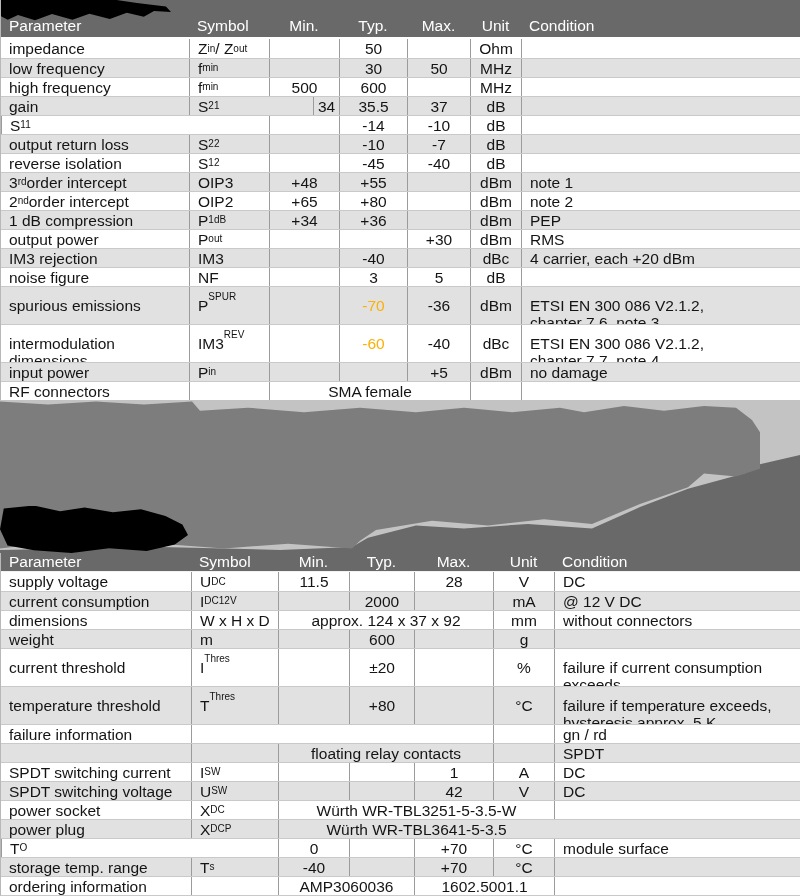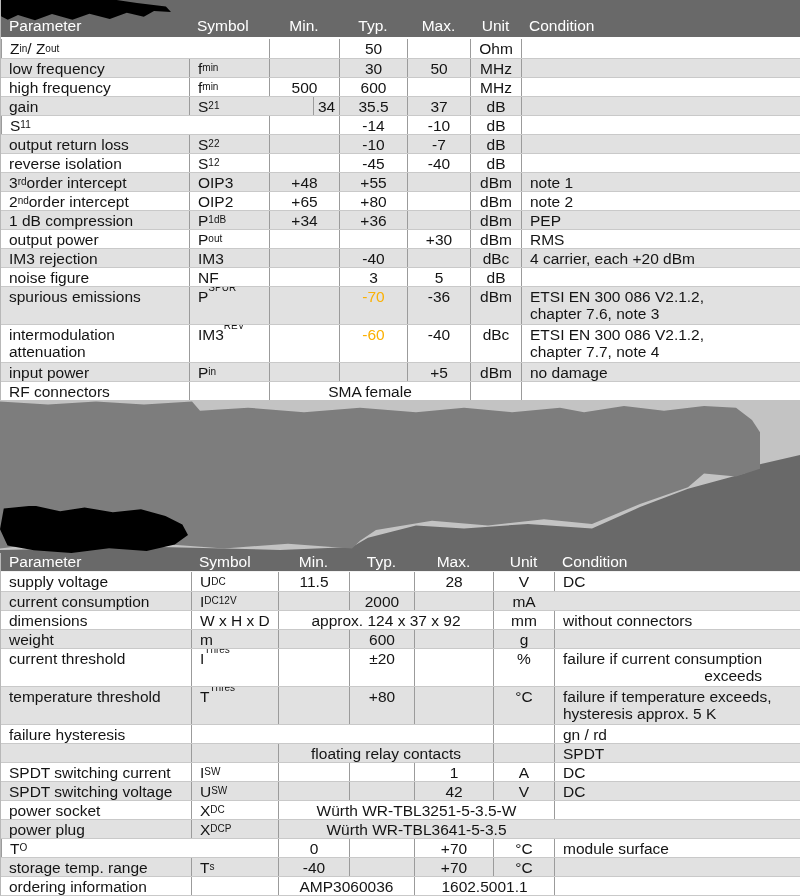--- a/index.html
+++ b/index.html
@@ -19,21 +19,21 @@
   #table2 .th{padding-bottom:0;}
   .th.num{text-align:center;padding-left:0;padding-right:0;}
   .tbody{display:block;}
   .tr{display:grid;height:19px;box-sizing:border-box;border-top:1px solid var(--border-h);background:var(--row-white);}
   .tbody .tr:first-child{border-top:none;}
   .tr.alt{background:var(--row-alt);}
   .tr.h2{height:38px;}
   #table1 .tr,#table1 .thead{grid-template-columns:188px 80px 70px 68px 63px 51px 1fr;}
   #table2 .tr,#table2 .thead{grid-template-columns:190px 87px 71px 65px 79px 61px 1fr;}
   .td{display:flex;align-items:center;overflow:hidden;line-height:17px;white-space:nowrap;}
-  .tr.h2 .td{align-items:flex-start;padding-top:1px;white-space:pre-line;}
+  .tr.h2 .td{align-items:flex-start;padding-top:10px;white-space:pre-line;}
   .c-param,.c-sym{padding-left:8px;}
   .c-cond{padding-left:8px;white-space:pre-line;}
   .c-val{justify-content:center;text-align:center;}
   .bl{border-left:1px solid var(--border-v);}
   .accent{color:var(--accent-orange);}
   sub{font-size:10px;line-height:0;vertical-align:-3px;}
   sup{font-size:10px;line-height:0;vertical-align:5px;}
   #table2{border-bottom:1px solid var(--border-h);}
 
   
@@ -59,20 +59,21 @@
       <div class="th">Symbol</div>
       <div class="th num">Min.</div>
       <div class="th num">Typ.</div>
       <div class="th num">Max.</div>
       <div class="th num">Unit</div>
       <div class="th">Condition</div>
       <div class="title-blob"></div>
     </div>
     <div class="tbody">
         <div class="tr">
+          <div class="td c-param">impedance</div>
           <div class="td c-sym bl">Z<sub>in</sub> / Z<sub>out</sub></div>
           <div class="td c-val bl" style="grid-column: 3 / 4;"></div>
           <div class="td c-val bl" style="grid-column: 4 / 5;">50</div>
           <div class="td c-val bl" style="grid-column: 5 / 6;"></div>
           <div class="td c-val bl" style="grid-column: 6 / 7;">Ohm</div>
           <div class="td c-cond bl" style="grid-column: 7 / 8;"></div>
         </div>
         <div class="tr alt">
           <div class="td c-param">low frequency</div>
           <div class="td c-sym bl">f<sub>min</sub></div>
@@ -184,21 +185,21 @@
           <div class="td c-param">spurious emissions</div>
           <div class="td c-sym bl">P<sub>SPUR</sub></div>
           <div class="td c-val bl" style="grid-column: 3 / 4;"></div>
           <div class="td c-val bl accent" style="grid-column: 4 / 5;">-70</div>
           <div class="td c-val bl" style="grid-column: 5 / 6;">-36</div>
           <div class="td c-val bl" style="grid-column: 6 / 7;">dBm</div>
           <div class="td c-cond bl" style="grid-column: 7 / 8;">ETSI EN 300 086 V2.1.2,
 chapter 7.6, note 3</div>
         </div>
         <div class="tr h2">
-          <div class="td c-param">intermodulation attenuation</div>
+          <div class="td c-param">intermodulation dimensions</div>
           <div class="td c-sym bl">IM3<sub>REV</sub></div>
           <div class="td c-val bl" style="grid-column: 3 / 4;"></div>
           <div class="td c-val bl accent" style="grid-column: 4 / 5;">-60</div>
           <div class="td c-val bl" style="grid-column: 5 / 6;">-40</div>
           <div class="td c-val bl" style="grid-column: 6 / 7;">dBc</div>
           <div class="td c-cond bl" style="grid-column: 7 / 8;">ETSI EN 300 086 V2.1.2,
 chapter 7.7, note 4</div>
         </div>
         <div class="tr alt">
           <div class="td c-param">input power</div>
@@ -245,20 +246,21 @@
           <div class="td c-val bl" style="grid-column: 6 / 7;">V</div>
           <div class="td c-cond bl" style="grid-column: 7 / 8;">DC</div>
         </div>
         <div class="tr alt">
           <div class="td c-param">current consumption</div>
           <div class="td c-sym bl">I<sub>DC12V</sub></div>
           <div class="td c-val bl" style="grid-column: 3 / 4;"></div>
           <div class="td c-val bl" style="grid-column: 4 / 5;">2000</div>
           <div class="td c-val bl" style="grid-column: 5 / 6;"></div>
           <div class="td c-val bl" style="grid-column: 6 / 7;">mA</div>
+          <div class="td c-cond bl" style="grid-column: 7 / 8;">@ 12 V DC</div>
         </div>
         <div class="tr">
           <div class="td c-param">dimensions</div>
           <div class="td c-sym bl">W x H x D</div>
           <div class="td c-val bl" style="grid-column: 3 / 6;">approx. 124 x 37 x 92</div>
           <div class="td c-val bl" style="grid-column: 6 / 7;">mm</div>
           <div class="td c-cond bl" style="grid-column: 7 / 8;">without connectors</div>
         </div>
         <div class="tr alt">
           <div class="td c-param">weight</div>
@@ -269,35 +271,35 @@
           <div class="td c-val bl" style="grid-column: 6 / 7;">g</div>
           <div class="td c-cond bl" style="grid-column: 7 / 8;"></div>
         </div>
         <div class="tr h2">
           <div class="td c-param">current threshold</div>
           <div class="td c-sym bl">I<sub>Thres</sub></div>
           <div class="td c-val bl" style="grid-column: 3 / 4;"></div>
           <div class="td c-val bl" style="grid-column: 4 / 5;">±20</div>
           <div class="td c-val bl" style="grid-column: 5 / 6;"></div>
           <div class="td c-val bl" style="grid-column: 6 / 7;">%</div>
-          <div class="td c-cond bl" style="grid-column: 7 / 8; text-align: right;">failure if current consumption
+          <div class="td c-cond bl" style="grid-column: 7 / 8;">failure if current consumption
 exceeds</div>
         </div>
         <div class="tr alt h2">
           <div class="td c-param">temperature threshold</div>
           <div class="td c-sym bl">T<sub>Thres</sub></div>
           <div class="td c-val bl" style="grid-column: 3 / 4;"></div>
           <div class="td c-val bl" style="grid-column: 4 / 5;">+80</div>
           <div class="td c-val bl" style="grid-column: 5 / 6;"></div>
           <div class="td c-val bl" style="grid-column: 6 / 7;">°C</div>
           <div class="td c-cond bl" style="grid-column: 7 / 8;">failure if temperature exceeds,
 hysteresis approx. 5 K</div>
         </div>
         <div class="tr">
-          <div class="td c-param">failure hysteresis</div>
+          <div class="td c-param">failure information</div>
           <div class="td c-sym bl"></div>
           <div class="td c-val bl" style="grid-column: 6 / 7;"></div>
           <div class="td c-cond bl" style="grid-column: 7 / 8;">gn / rd</div>
         </div>
         <div class="tr alt">
           <div class="td c-param"></div>
           <div class="td c-sym bl"></div>
           <div class="td c-val bl" style="grid-column: 3 / 6;">floating relay contacts</div>
           <div class="td c-val bl" style="grid-column: 6 / 7;"></div>
           <div class="td c-cond bl" style="grid-column: 7 / 8;">SPDT</div>

